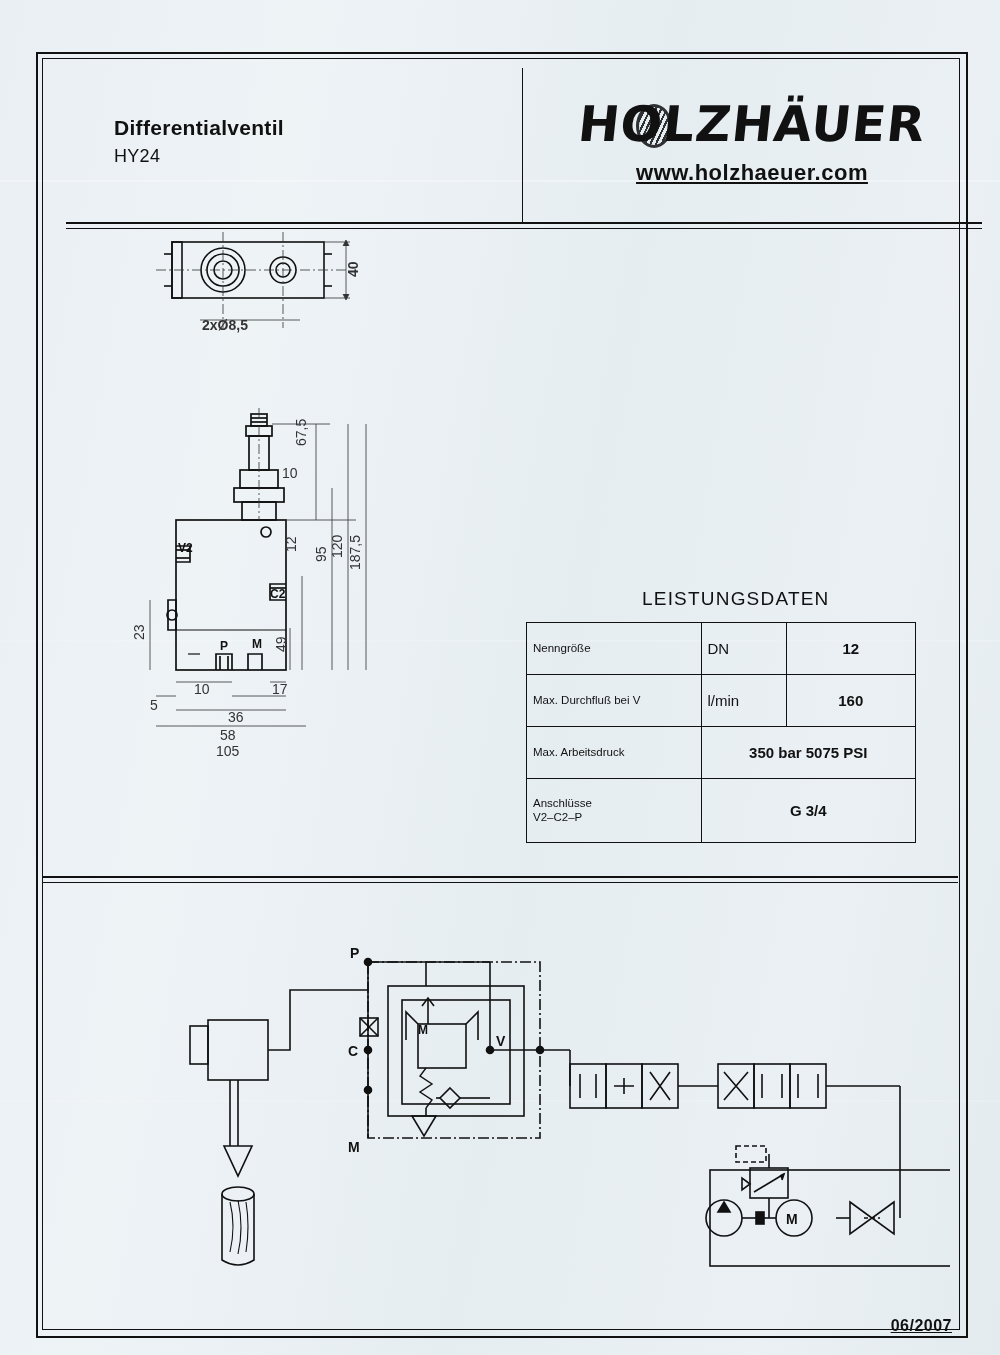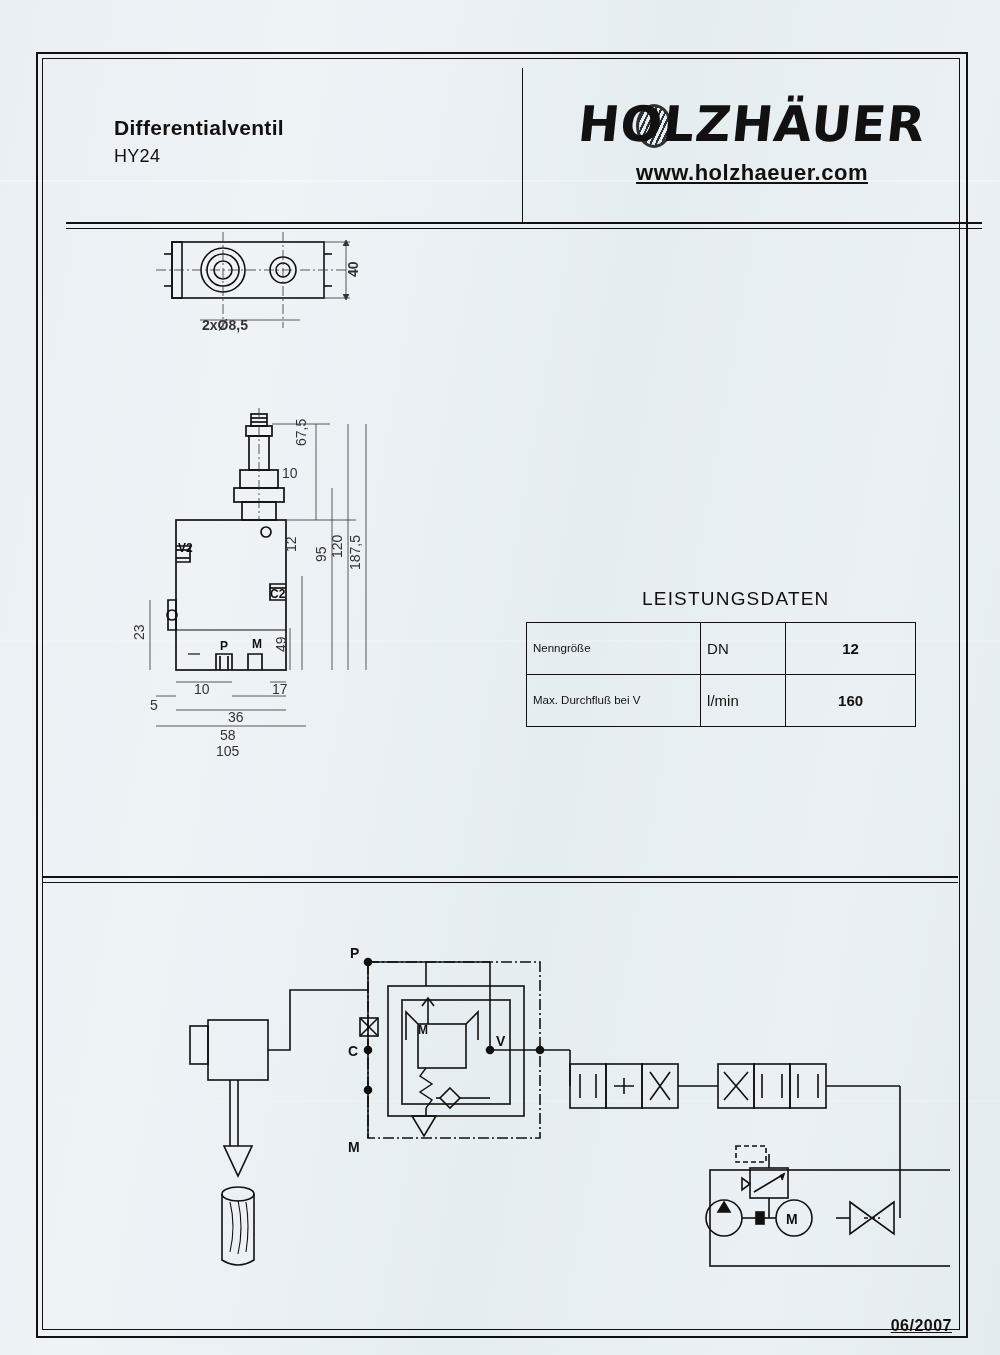--- a/index.html
+++ b/index.html
@@ -206,20 +206,31 @@
         <tr>
       <td class="c1">Nenngröße</td>
       <td class="c2">DN</td>
       <td class="c3">12</td>
     </tr>
     <tr>
       <td class="c1">Max. Durchfluß bei V</td>
       <td class="c2">l/min</td>
       <td class="c3">160</td>
     </tr>
+    <tr>
+      <td class="c1">Max. Arbeitsdruck</td>
+      <td class="span2" colspan="2">350 bar 5075 PSI</td>
+    </tr>
+    <tr>
+      <td class="c1">
+        <span>Anschlüsse</span><br>
+        <span class="sub">V2–C2–P</span>
+      </td>
+      <td class="span2" colspan="2">G 3/4</td>
+    </tr>
   </tbody>
     </table>
 
   <div class="mid-div"></div>
   <div class="mid-div2"></div>
 
   <div class="dwg" style="left:150px;top:940px;">
     <svg width="800" height="380" viewBox="0 0 800 380">
       <g stroke="#111" fill="none" stroke-width="1.6">
 

